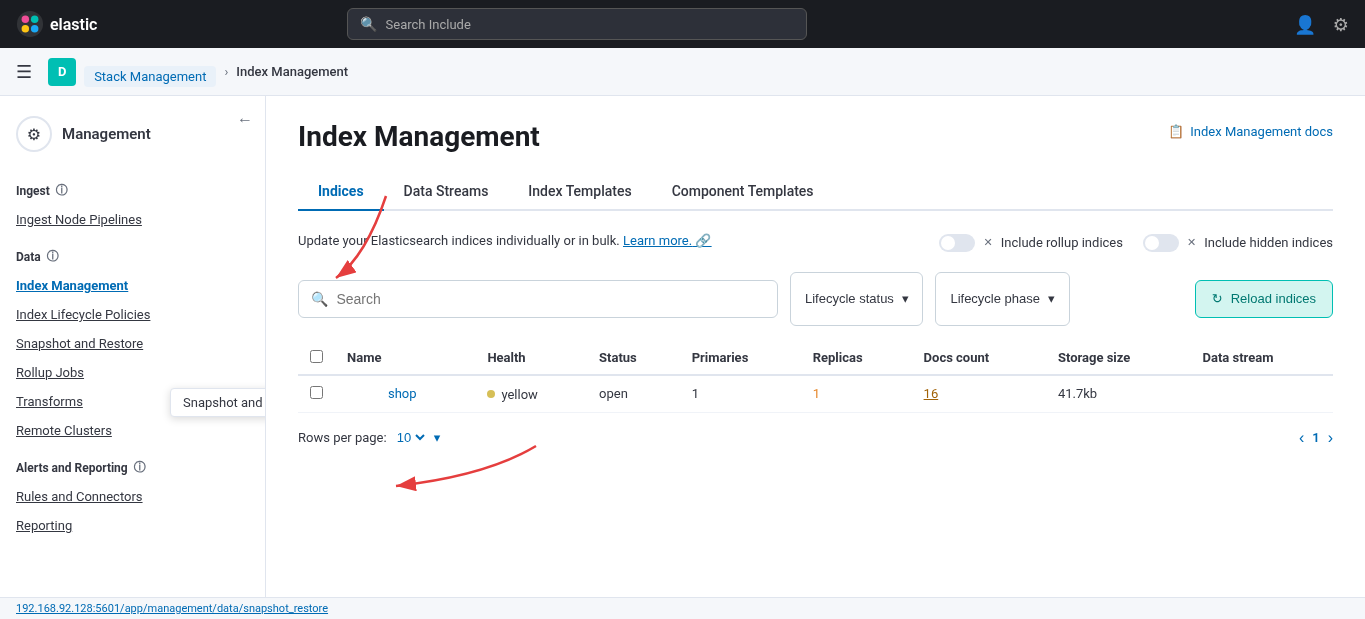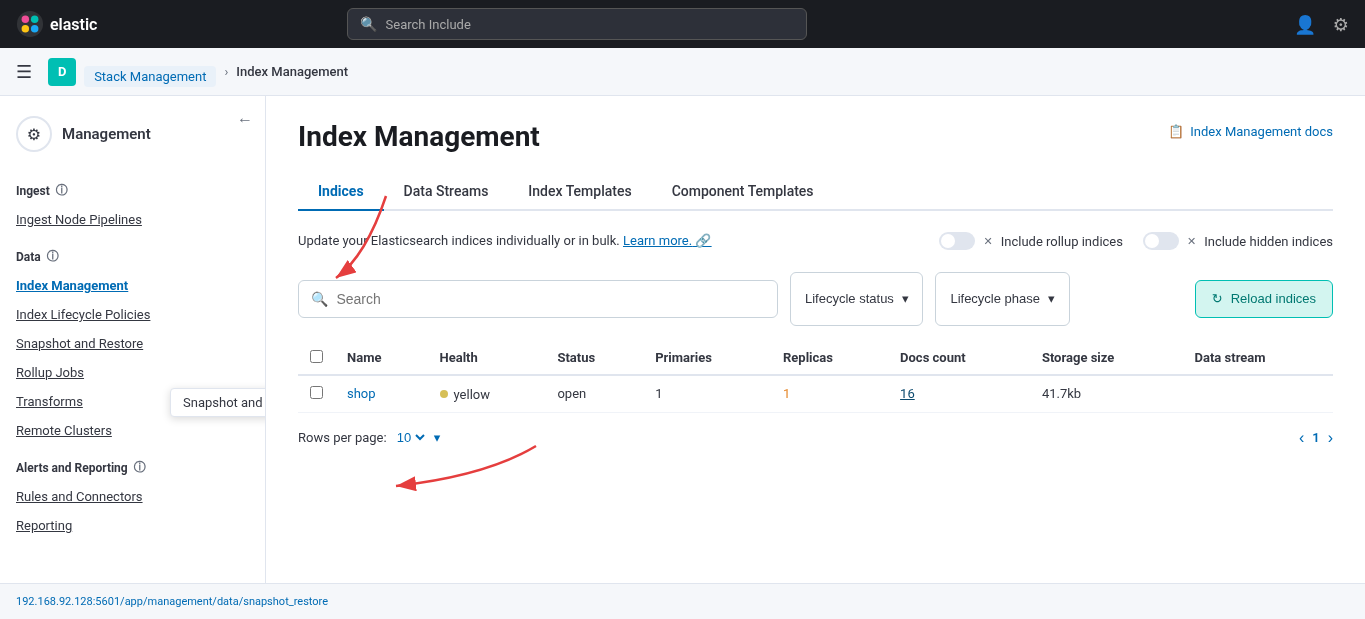--- a/index.html
+++ b/index.html
@@ -187,21 +187,21 @@
     }
     .tab.active {
       color: #006BB4;
       border-bottom-color: #006BB4;
       font-weight: 700;
     }
 
     
     .info-bar {
       display: flex;
-      align-items: center;
+      align-items: flex-end;
       justify-content: space-between;
       margin-bottom: 20px;
       gap: 20px;
     }
     .info-text { font-size: 13px; color: #343741; max-width: 480px; line-height: 1.6; }
     .info-text a { color: #006BB4; }
     .toggle-group {
       display: flex;
       gap: 20px;
       align-items: center;
@@ -293,21 +293,21 @@
       font-weight: 700;
       color: #343741;
       border-bottom: 2px solid #e0e5ee;
       white-space: nowrap;
     }
     thead th:first-child { width: 36px; }
     tbody tr { border-bottom: 1px solid #f0f3f8; }
     tbody td { padding: 10px 12px; font-size: 13px; }
     .checkbox-cell { text-align: center; }
     input[type="checkbox"] { cursor: pointer; }
-    .link-cell a { color: #006BB4; text-decoration: none; }
+    .link-cell a { color: #006BB4; text-decoration: none; margin-left: 41px; }
     .health-dot { display: inline-flex; align-items: center; gap: 6px; }
     .dot { width: 8px; height: 8px; border-radius: 50%; display: inline-block; }
     .dot-yellow { background: #d6bf57; }
 
     
     .pagination {
       display: flex;
       align-items: center;
       justify-content: space-between;
       margin-top: 16px;
@@ -361,23 +361,24 @@
     .status-bar {
       position: fixed;
       bottom: 0;
       left: 0;
       right: 0;
       background: #f5f7fa;
       border-top: 1px solid #e0e5ee;
       padding: 4px 16px;
       font-size: 11px;
       color: #006BB4;
-      height: 36px;
-      display: flex;
-      align-items: center;
+      height: 22px;
+      display: flex;
+      align-items: flex-end;
+      text-decoration: underline;
     }
   </style>
 </head>
 <body>
 
 <div class="top-nav">
   <div class="elastic-logo">
     <svg class="logo-icon" viewBox="0 0 30 30" fill="none">
       <ellipse cx="15" cy="15" rx="14" ry="14" fill="#fff" opacity="0.1"></ellipse>
       <circle cx="10" cy="10" r="4" fill="#f04e98"></circle>
@@ -539,21 +540,21 @@
             </td>
             <td>
               <span class="health-dot">
                 <span class="dot dot-yellow"></span>
                 <span>yellow</span>
               </span>
             </td>
             <td>open</td>
             <td>1</td>
             <td style="color:#e6882c;">1</td>
-            <td style="color:#0c4a6e;text-decoration:underline;">16</td>
+            <td style="color:#a16207;text-decoration:underline;">16</td>
             <td>41.7kb</td>
             <td></td>
           </tr>
         </tbody>
       </table>
     </div>
 
     <div class="pagination">
       <div class="rows-per-page">
         <span>Rows per page:</span>

